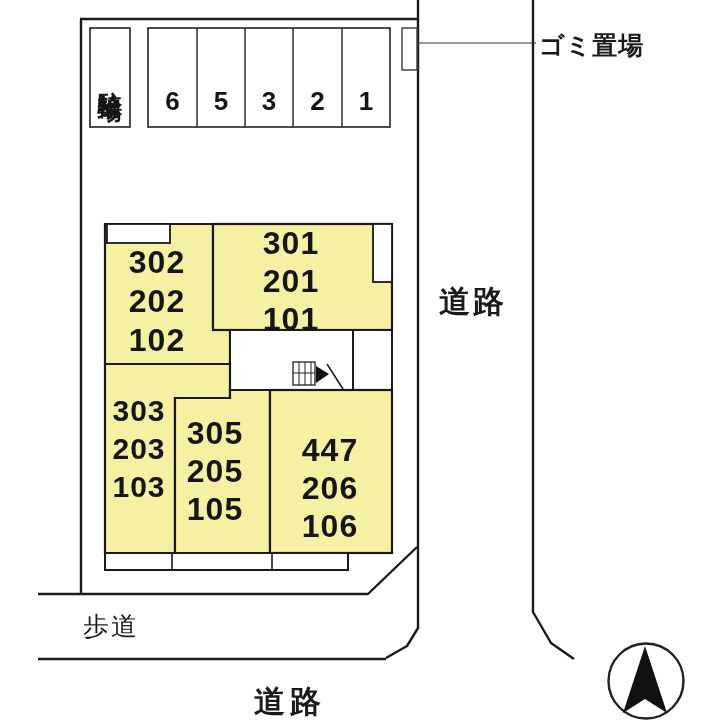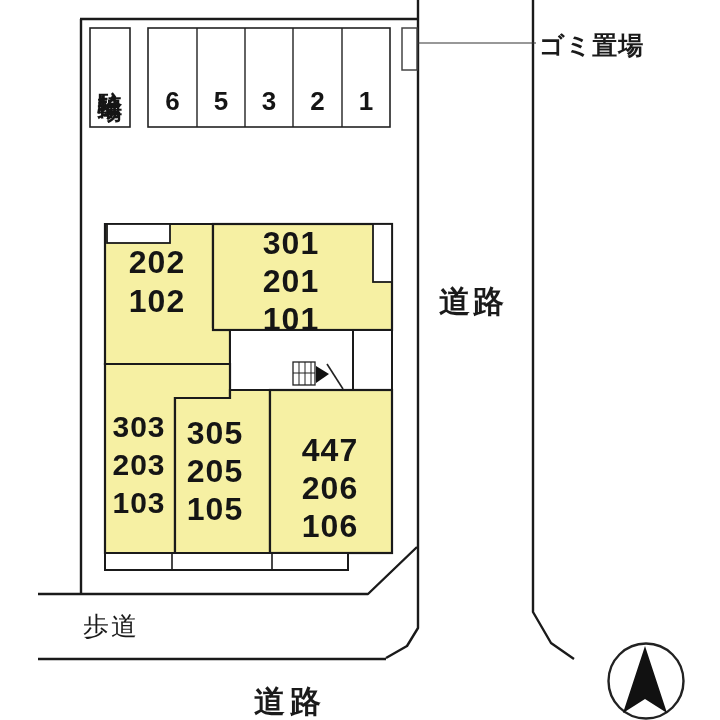--- a/index.html
+++ b/index.html
@@ -97,29 +97,30 @@
 
   <div class="lbl" style="left:539px;top:29px;font-size:25px;font-weight:600;letter-spacing:1px;">ゴミ置場</div>
 
   <div class="lbl big-jp" style="left:439px;top:281px;">道路</div>
 
   <div class="lbl mid-jp" style="left:83px;top:609px;">歩道</div>
 
   <div class="lbl big-jp" style="left:254px;top:681px;letter-spacing:5px;">道路</div>
 
   <div class="unit-stack" style="left:97px;top:243px;line-height:39px;">
+    <div>302</div>
     <div>202</div>
     <div>102</div>
   </div>
   <div class="unit-stack" style="left:231px;top:224px;text-align:center;">
     <div>301</div>
     <div>201</div>
     <div>101</div>
   </div>
-  <div class="unit-stack" style="left:79px;top:408px;font-size:30px;">
+  <div class="unit-stack" style="left:79px;top:392px;font-size:30px;">
     <div>303</div>
     <div>203</div>
     <div>103</div>
   </div>
   <div class="unit-stack" style="left:155px;top:414px;">
     <div>305</div>
     <div>205</div>
     <div>105</div>
   </div>
   <div class="unit-stack" style="left:270px;top:431px;">

